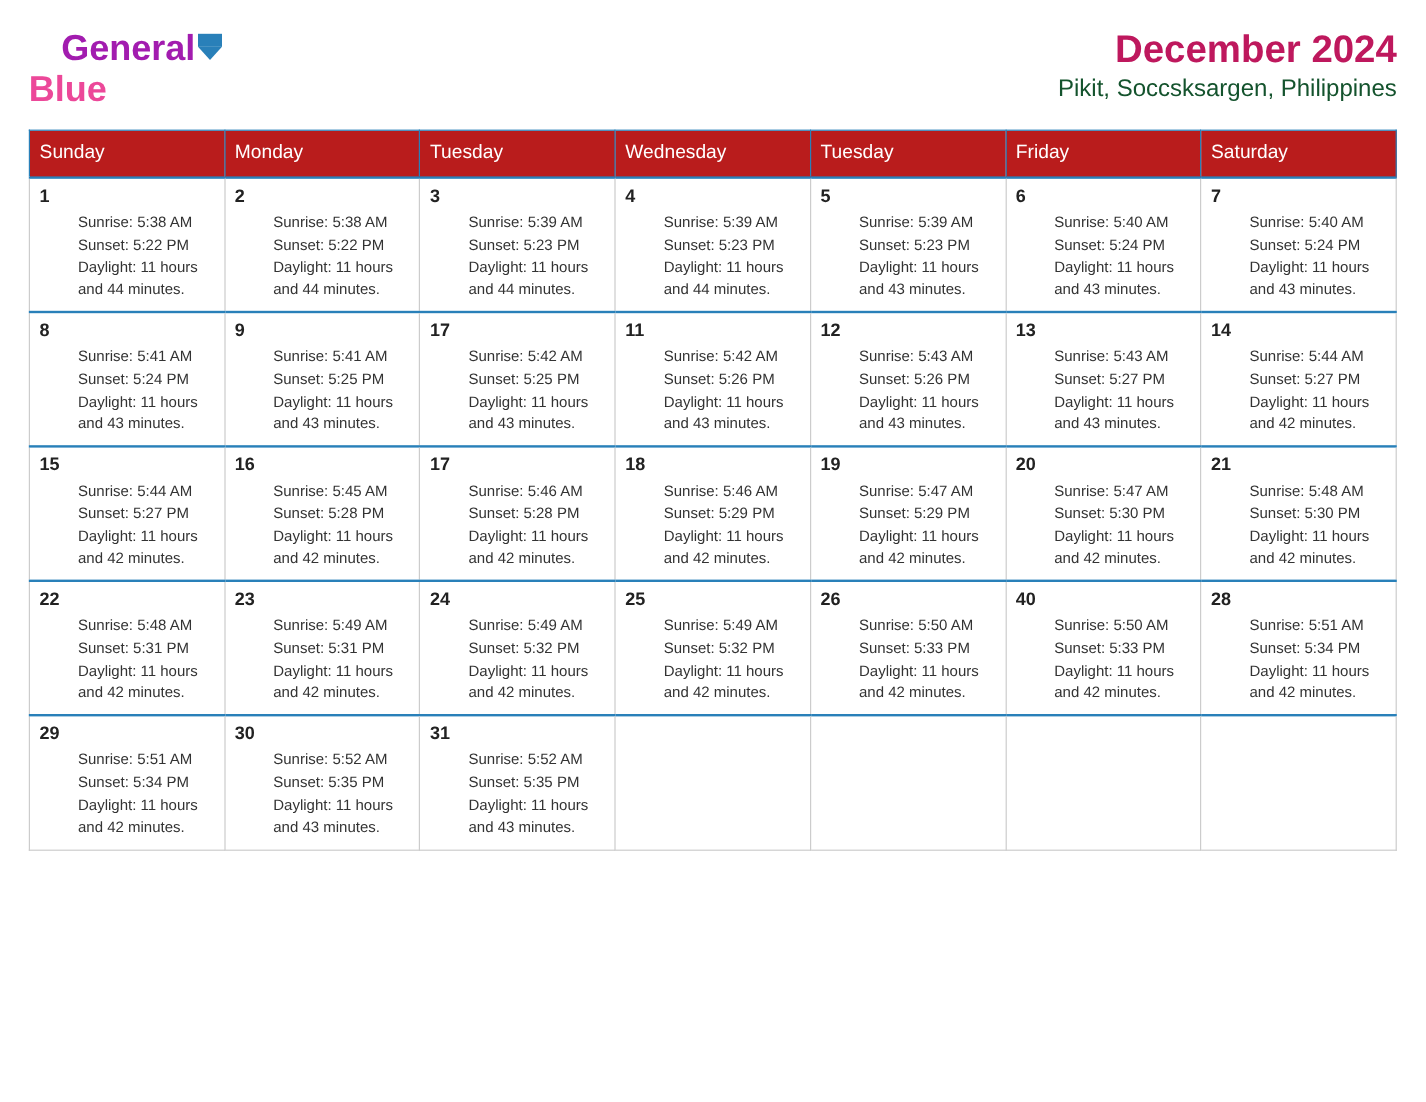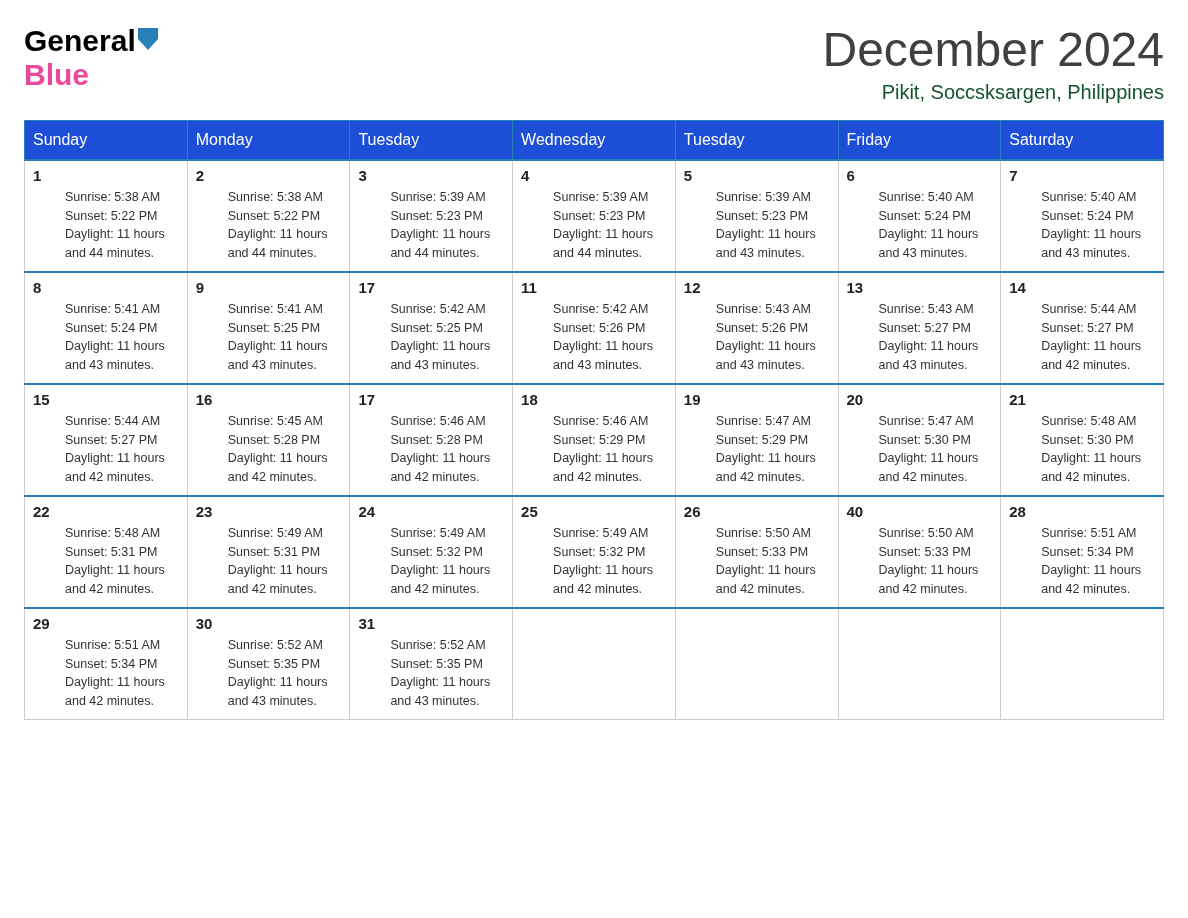--- a/index.html
+++ b/index.html
@@ -13,36 +13,36 @@
     .header {
       display: flex;
       justify-content: space-between;
       align-items: flex-start;
       margin-bottom: 16px;
     }
     .title-section {
       text-align: right;
     }
     .month-title {
-      font-size: 48px;
-      font-weight: normal;
-      color: #404040;
+      font-size: 32px;
+      font-weight: bold;
+      color: #be185d;
       line-height: 1.1;
     }
     .location-title {
       font-size: 20px;
       color: #14532d;
       margin-top: 4px;
     }
     .calendar {
       width: 100%;
       border-collapse: collapse;
     }
     .calendar th {
-      background-color: #1d4ed8;
+      background-color: #b91c1c;
       color: white;
       padding: 10px 8px;
       text-align: left;
       font-size: 16px;
       font-weight: normal;
       border: 1px solid #2980b9;
     }
     .calendar td {
       border: 1px solid #ccc;
       border-top: 2px solid #2980b9;
@@ -72,21 +72,22 @@
       flex-direction: column;
       align-items: flex-start;
     }
     .logo-row1 {
       display: flex;
       align-items: center;
     }
     .logo-general-text {
       font-size: 30px;
       font-weight: bold;
-      color: #000000;
+      color: #a21caf;
+      margin-left: 27px;
     }
     .logo-flag {
       display: inline-flex;
       flex-direction: column;
       margin-left: 2px;
       margin-top: -4px;
     }
     .logo-blue-text {
       font-size: 30px;
       font-weight: bold;

